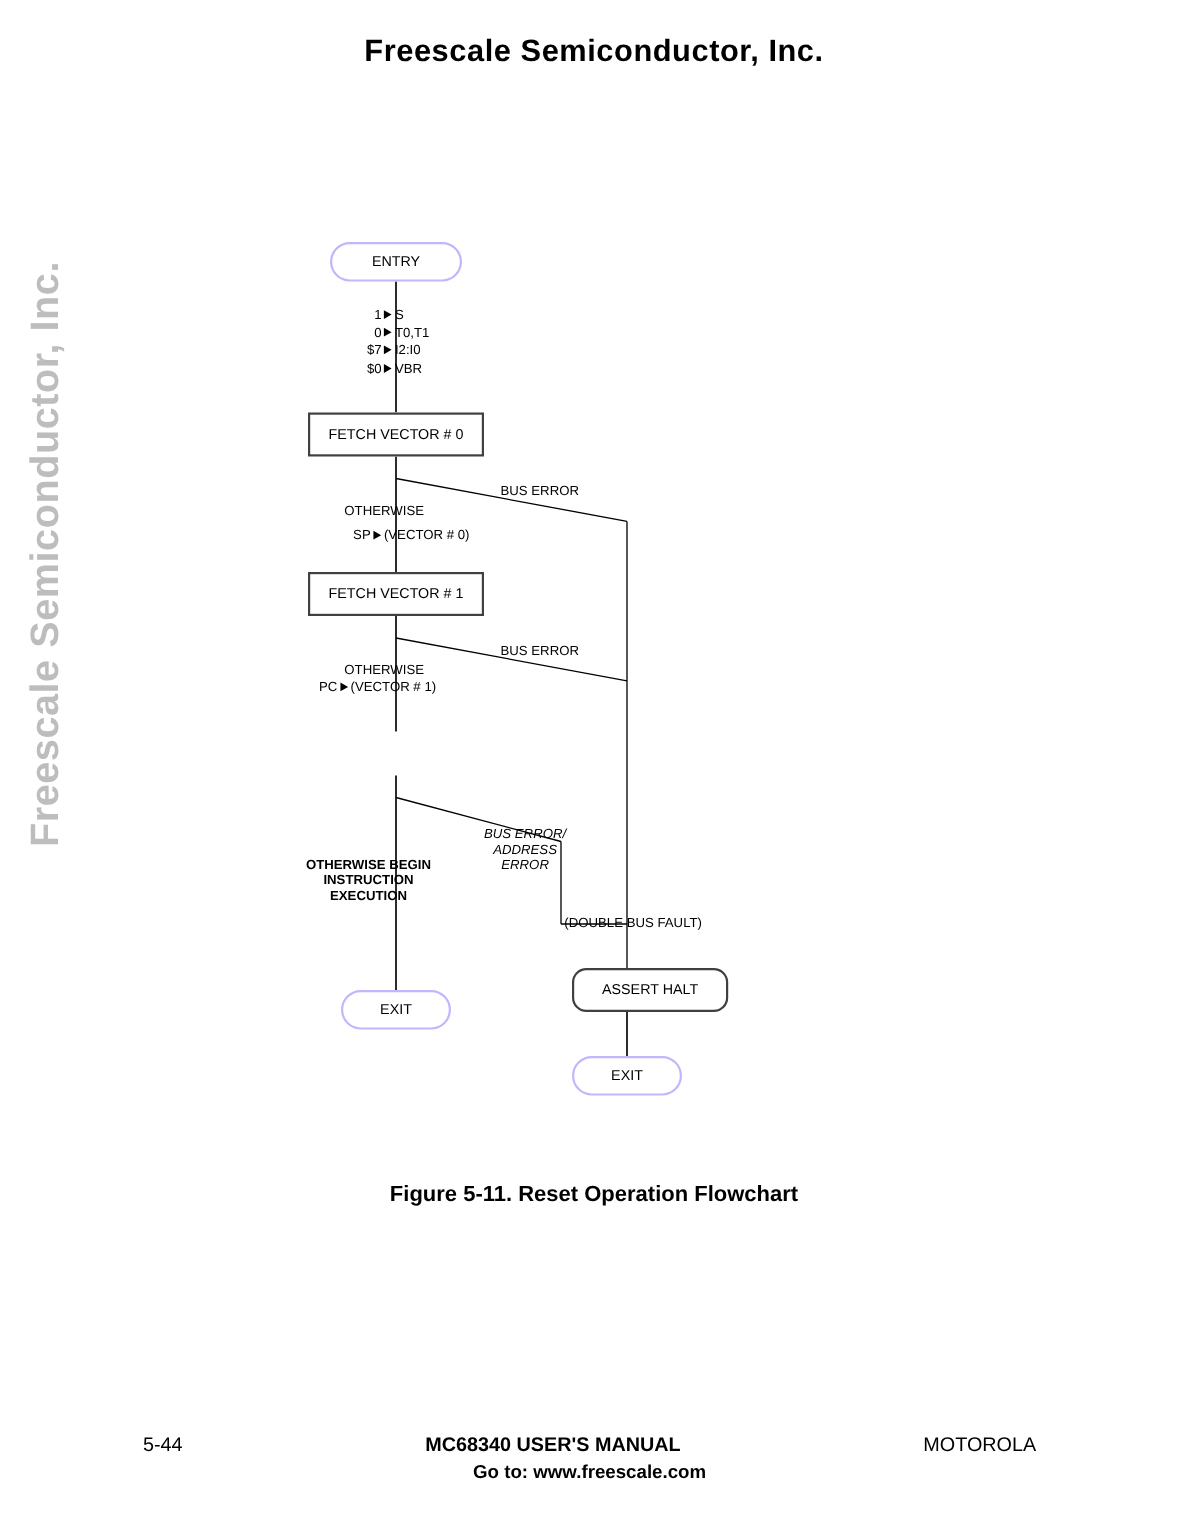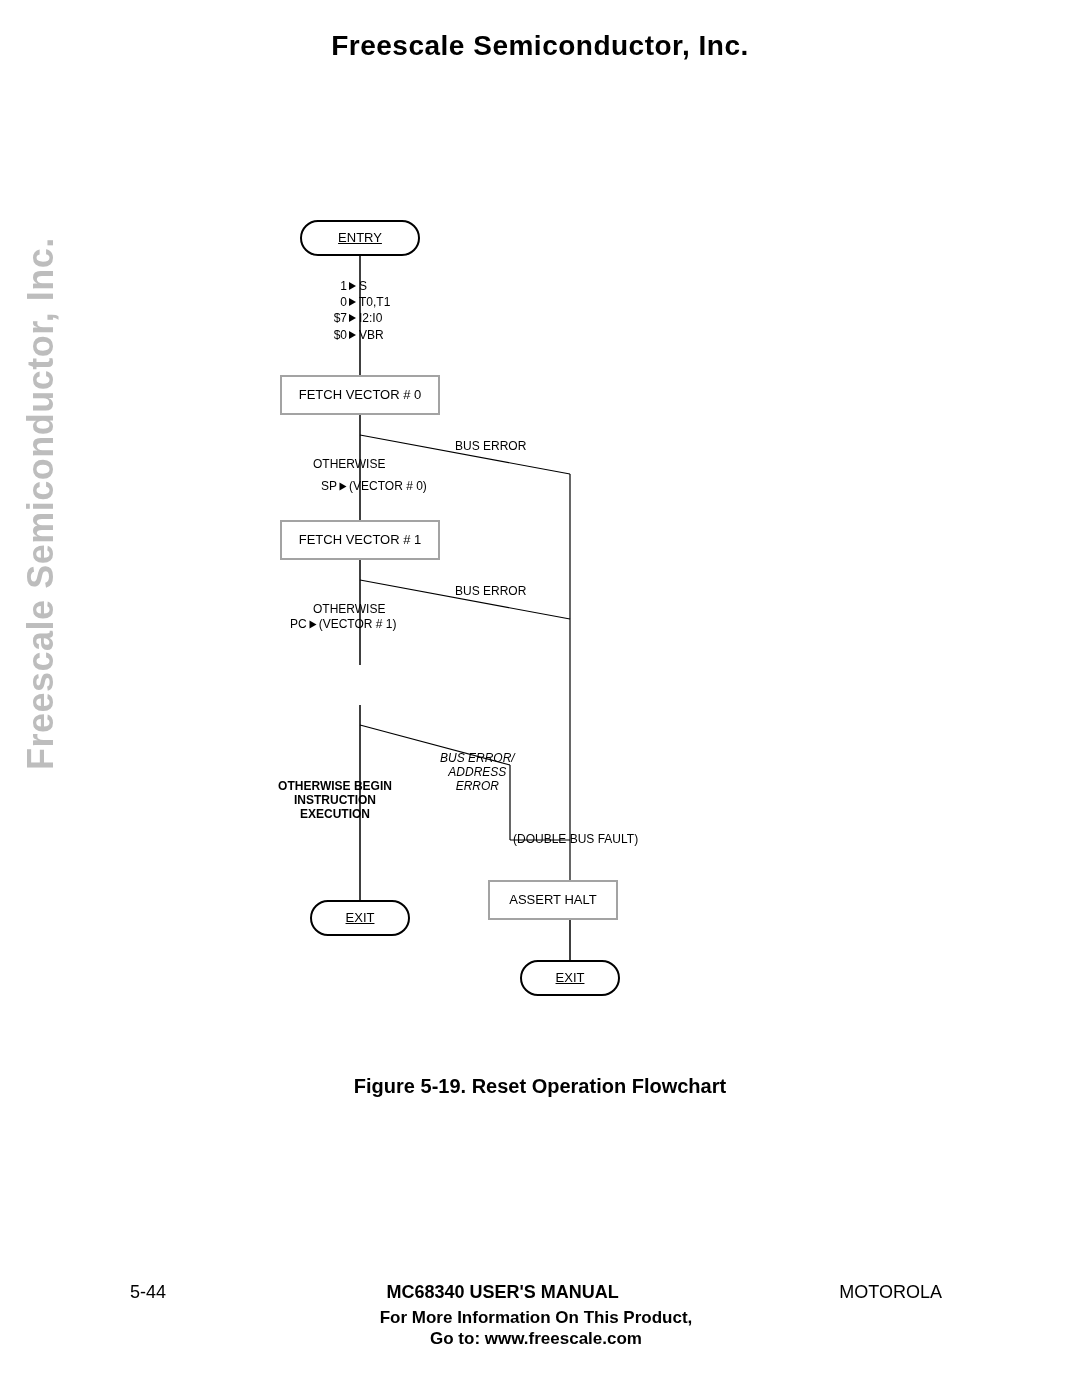--- a/index.html
+++ b/index.html
@@ -53,26 +53,25 @@
     box-sizing: border-box;
     background: #fff;
     display: flex;
     align-items: center;
     justify-content: center;
     font-size: 13px;
     text-align: center;
     line-height: 1.1;
   }
   .rect {
-    border: 2px solid #a3a3a3;
+    border: 2px solid #404040;
   }
   .term {
-    border: 2px solid #000000;
+    border: 2px solid #c4b5fd;
     border-radius: 18px;
-    text-decoration: underline;
   }
   .label {
     position: absolute;
     font-size: 12px;
     line-height: 1.15;
     white-space: nowrap;
   }
   .label .arrow {
     display: inline-block;
     width: 0; height: 0;
@@ -215,32 +214,31 @@
 
 
   <div class="label" style="top:532px;left:160px;white-space:pre-line;text-align:center;font-style:italic;">BUS ERROR/
 ADDRESS
 ERROR</div>
   <div class="label" style="top:560px;left:-5px;white-space:pre-line;text-align:center;width:120px;font-weight:bold;">OTHERWISE BEGIN
 INSTRUCTION
 EXECUTION</div>
   <div class="label" style="top:613px;left:233px;">(DOUBLE BUS FAULT)</div>
 
-  <div class="node rect" style="top:660px;left:208px;width:130px;height:40px;">ASSERT HALT</div>
+  <div class="node rect" style="top:660px;left:240px;width:142px;height:40px;border-radius:13px;">ASSERT HALT</div>
 
   <div class="node term" style="top:680px;left:30px;width:100px;height:36px;">EXIT</div>
 
   <div class="node term" style="top:740px;left:240px;width:100px;height:36px;">EXIT</div>
 </div>
 
-<div class="caption">Figure 5-19. Reset Operation Flowchart</div>
+<div class="caption">Figure 5-11. Reset Operation Flowchart</div>
 
 <div class="footer">
   <div class="footer-row">
     <span>5-44</span>
     <span class="footer-center">MC68340 USER'S MANUAL</span>
     <span>MOTOROLA</span>
   </div>
   <div class="footer-sub">
-    <div>For More Information On This Product,</div>
     <div>Go to: www.freescale.com</div>
   </div>
 </div>
 
 </body></html>

